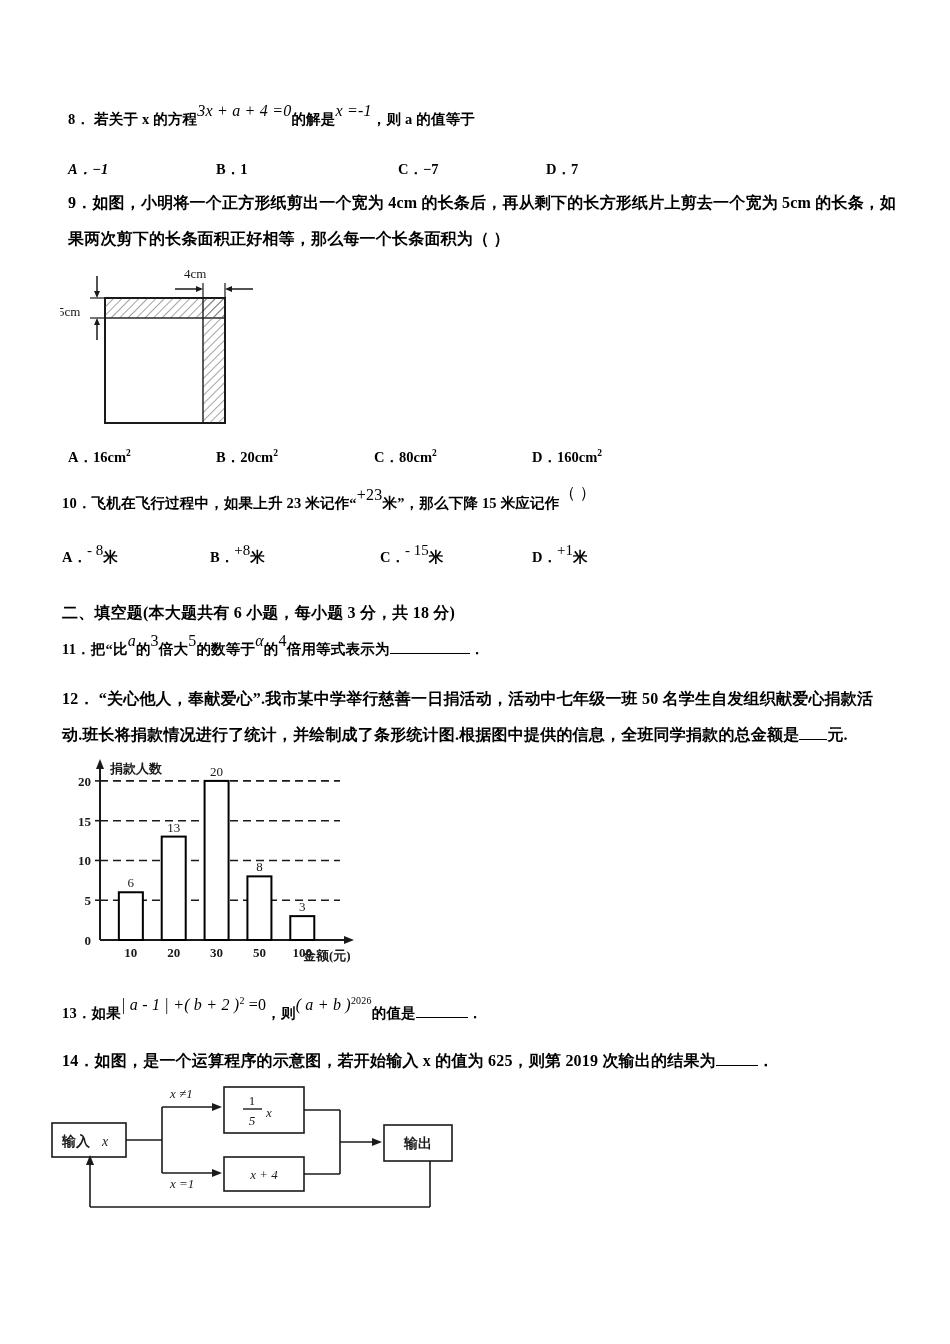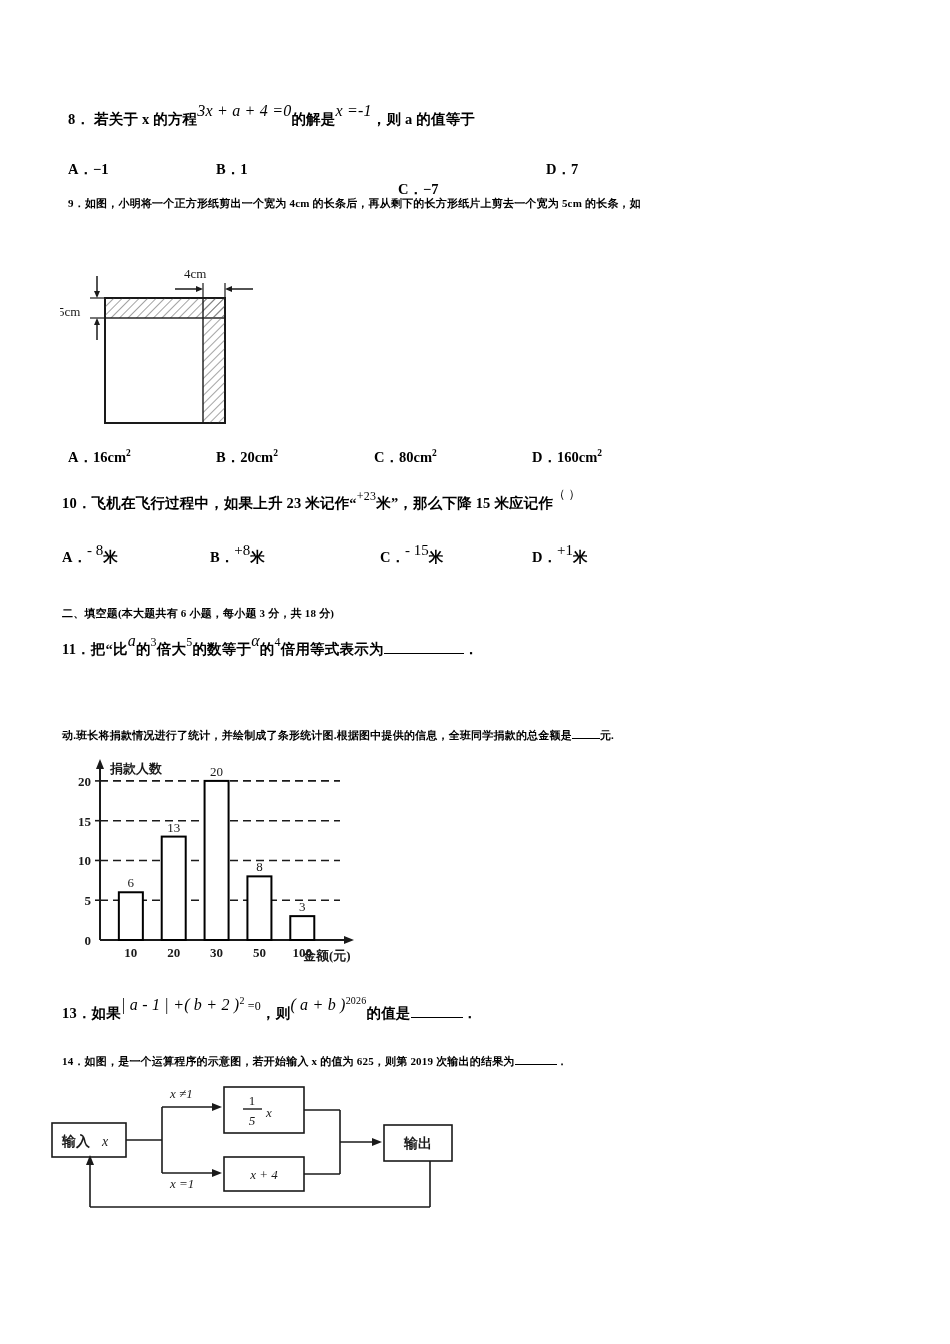--- a/index.html
+++ b/index.html
@@ -17,21 +17,21 @@
   }
   .page {
     position: absolute;
     left: 0; top: 0;
     width: 950px;
     height: 1344px;
   }
   
   .qline {
     position: absolute;
-    font-size: 11px;
+    font-size: 16px;
     font-weight: bold;
     line-height: 22px;
     white-space: nowrap;
     letter-spacing: 0.2px;
   }
   .qwrap {
     position: absolute;
     font-size: 14.5px;
     font-weight: bold;
     line-height: 30px;
@@ -40,21 +40,21 @@
   .mathi {
     font-family: "Liberation Serif", "DejaVu Serif", serif;
     font-style: italic;
     font-weight: normal;
     font-size: 16px;
   }
   .mathn {
     font-family: "Liberation Serif", "DejaVu Serif", serif;
     font-style: normal;
     font-weight: normal;
-    font-size: 12px;
+    font-size: 16px;
   }
   .raised {
     position: relative;
     top: -8px;
     font-weight: normal;
   }
   .raised-sm {
     position: relative;
     top: -7px;
     font-weight: normal;
@@ -96,36 +96,39 @@
 <body>
 
 <div class="page">
 
   <div class="qwrap" style="left:68px; top:104px; width:860px;">
     <span>8．</span>
     <span>若关于 x 的方程</span><span class="mathi raised">3x + a + 4 =0</span><span>的解是</span><span class="mathi raised">x =-1</span><span>，则 a 的值等于</span>
   </div>
 
   <div class="opt-row" style="left:68px; top:160px;">
-    <span class="opt" style="left:0px;">
+    <span class="opt" style="left:0px;font-style:italic;">
       <span class="lbl">A．</span><span>−1</span>
     </span>
     <span class="opt" style="left:148px;">
       <span class="lbl">B．</span><span>1</span>
     </span>
-    <span class="opt" style="left:330px;margin-top:20px;">
+    <span class="opt" style="left:330px;">
       <span class="lbl">C．</span><span>−7</span>
     </span>
     <span class="opt" style="left:478px;">
       <span class="lbl">D．</span><span>7</span>
     </span>
   </div>
 
   <div class="qline" style="left:68px; top:192px;">
     <span>9．</span><span>如图，小明将一个正方形纸剪出一个宽为 4cm 的长条后，再从剩下的长方形纸片上剪去一个宽为 5cm 的长条，如</span>
+  </div>
+  <div class="qline" style="left:68px; top:228px;">
+    <span>果两次剪下的长条面积正好相等，那么每一个长条面积为（      ）</span>
   </div>
 
   <div class="fig9">
     <svg width="260" height="180" viewBox="0 0 260 180">
       <defs>
         <pattern id="hatch" width="6" height="6" patternTransform="rotate(45)" patternUnits="userSpaceOnUse">
           <line x1="0" y1="0" x2="0" y2="6" stroke="#666" stroke-width="1.2"></line>
         </pattern>
       </defs>
 
@@ -190,20 +193,23 @@
       <span class="lbl">D．</span><span class="mathn raised-sm">+1</span><span>米</span>
     </span>
   </div>
 
   <div class="qline" style="left:62px; top:602px;">二、填空题(本大题共有 6 小题，每小题 3 分，共 18 分)</div>
 
   <div class="qwrap" style="left:62px; top:634px; width:880px;">
     <span>11．</span><span>把“比</span><span class="mathi raised">a</span><span>的</span><span class="mathn raised">3</span><span>倍大</span><span class="mathn raised">5</span><span>的数等于</span><span class="mathi raised">α</span><span>的</span><span class="mathn raised">4</span><span>倍用等式表示为</span><span class="blank-l" style="width:80px;"></span><span>．</span>
   </div>
 
+  <div class="qline" style="left:62px; top:688px;">
+    <span>12．</span>&nbsp;<span>“关心他人，奉献爱心”.我市某中学举行慈善一日捐活动，活动中七年级一班 50 名学生自发组织献爱心捐款活</span>
+  </div>
   <div class="qline" style="left:62px; top:724px;">
     <span>动.班长将捐款情况进行了统计，并绘制成了条形统计图.根据图中提供的信息，全班同学捐款的总金额是</span><span class="blank-l" style="width:28px;"></span><span>元.</span>
   </div>
 
   <div class="fig12">
     <svg width="340" height="225" viewBox="0 0 340 225">
 
       <line x1="45" y1="10" x2="45" y2="185" stroke="#1a1a1a" stroke-width="2"></line>
       <polygon points="45,4 41,14 49,14" fill="#1a1a1a"></polygon>
 

